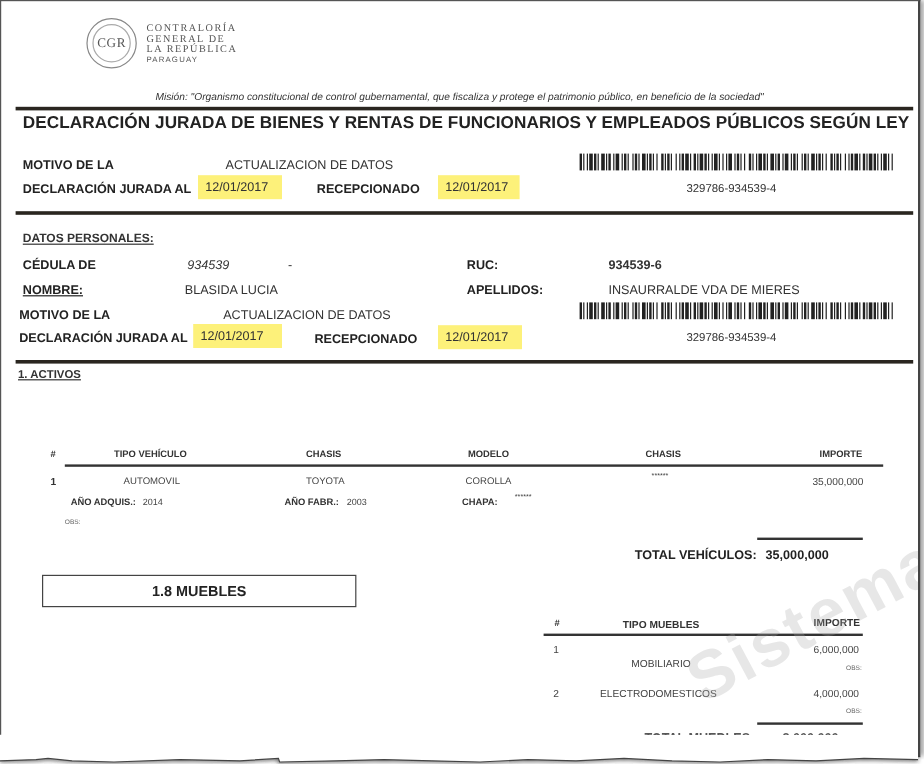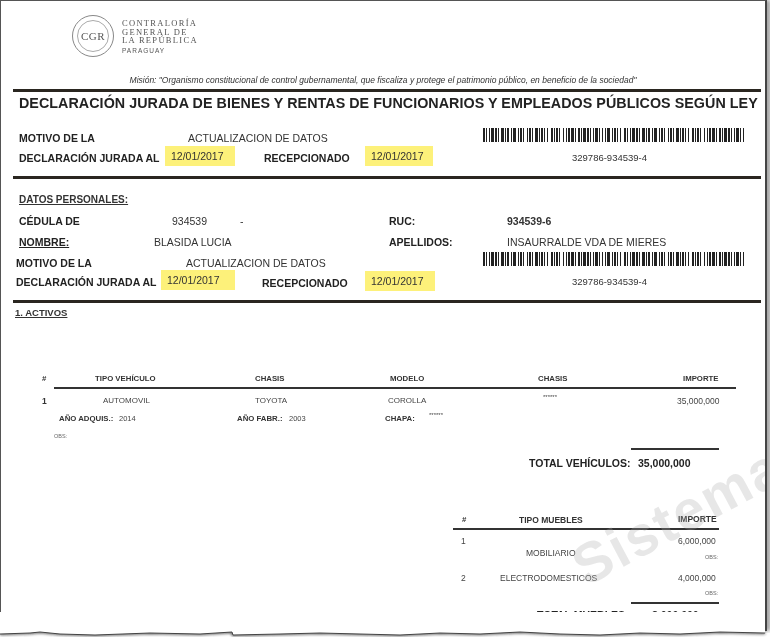--- a/index.html
+++ b/index.html
@@ -260,21 +260,21 @@
       <i style="width: 1px;"></i>
       <b style="width: 2px;"></b>
     </div>
   <div class="bc-num" style="left:571px; top:151px;">329786-934539-4</div>
 
   <div class="rule" style="top:175px;"></div>
 
   <div class="abs section-head" style="left:18px; top:193px;">DATOS PERSONALES:</div>
 
   <div class="abs lbl" style="left:18px; top:214px;">CÉDULA DE</div>
-  <div class="abs val" style="left:171px; top:214px;">934539</div>
+  <div class="abs val" style="left:155px; top:214px;font-style:italic;">934539</div>
   <div class="abs val" style="left:239px; top:214px;">-</div>
   <div class="abs lbl" style="left:388px; top:214px;">RUC:</div>
   <div class="abs val" style="left:506px; top:214px;font-weight:bold;">934539-6</div>
 
   <div class="abs lbl" style="left:18px; top:235px;text-decoration:underline;">NOMBRE:</div>
   <div class="abs val" style="left:153px; top:235px;">BLASIDA LUCIA</div>
   <div class="abs lbl" style="left:388px; top:235px;">APELLIDOS:</div>
   <div class="abs val" style="left:506px; top:235px;">INSAURRALDE VDA DE MIERES</div>
 
   <div class="abs lbl" style="left:15px; top:256px;">MOTIVO DE LA</div>
@@ -490,20 +490,21 @@
     <div class="abs td" style="left:288px; top:413px; font-size:7.5px;">2003</div>
     <div class="abs th" style="left:384px; top:413px;">CHAPA:</div>
     <div class="abs td" style="left:428px; top:411px; font-size:6px;">******</div>
     <div class="abs small" style="left:53px; top:432px;">OBS:</div>
   </div>
 
   <div class="line" style="left:630px; top:447px; width:88px;"></div>
   <div class="abs total-lbl" style="left:528px; top:456px;">TOTAL VEHÍCULOS:</div>
   <div class="abs total-val" style="left:637px; top:456px;">35,000,000</div>
 
+  <div class="boxhead" style="left:34px; top:478px; width:262px;">1.8 MUEBLES</div>
 
   <div class="abs th" style="left:461px; top:514px;">#</div>
   <div class="abs th" style="left:518px; top:514px; font-size:8.5px;">TIPO MUEBLES</div>
   <div class="abs th" style="left:677px; top:513px; font-size:8.5px;">IMPORTE</div>
   <div class="line" style="left:452px; top:527px; width:266px;"></div>
 
   <div>
     <div class="abs td" style="left:460px; top:535px; font-size:8.5px;">1</div>
     <div class="abs td" style="left:525px; top:547px; font-size:8.5px;">MOBILIARIO</div>
     <div class="abs td" style="left:677px; top:535px; font-size:8.5px;">6,000,000</div>

